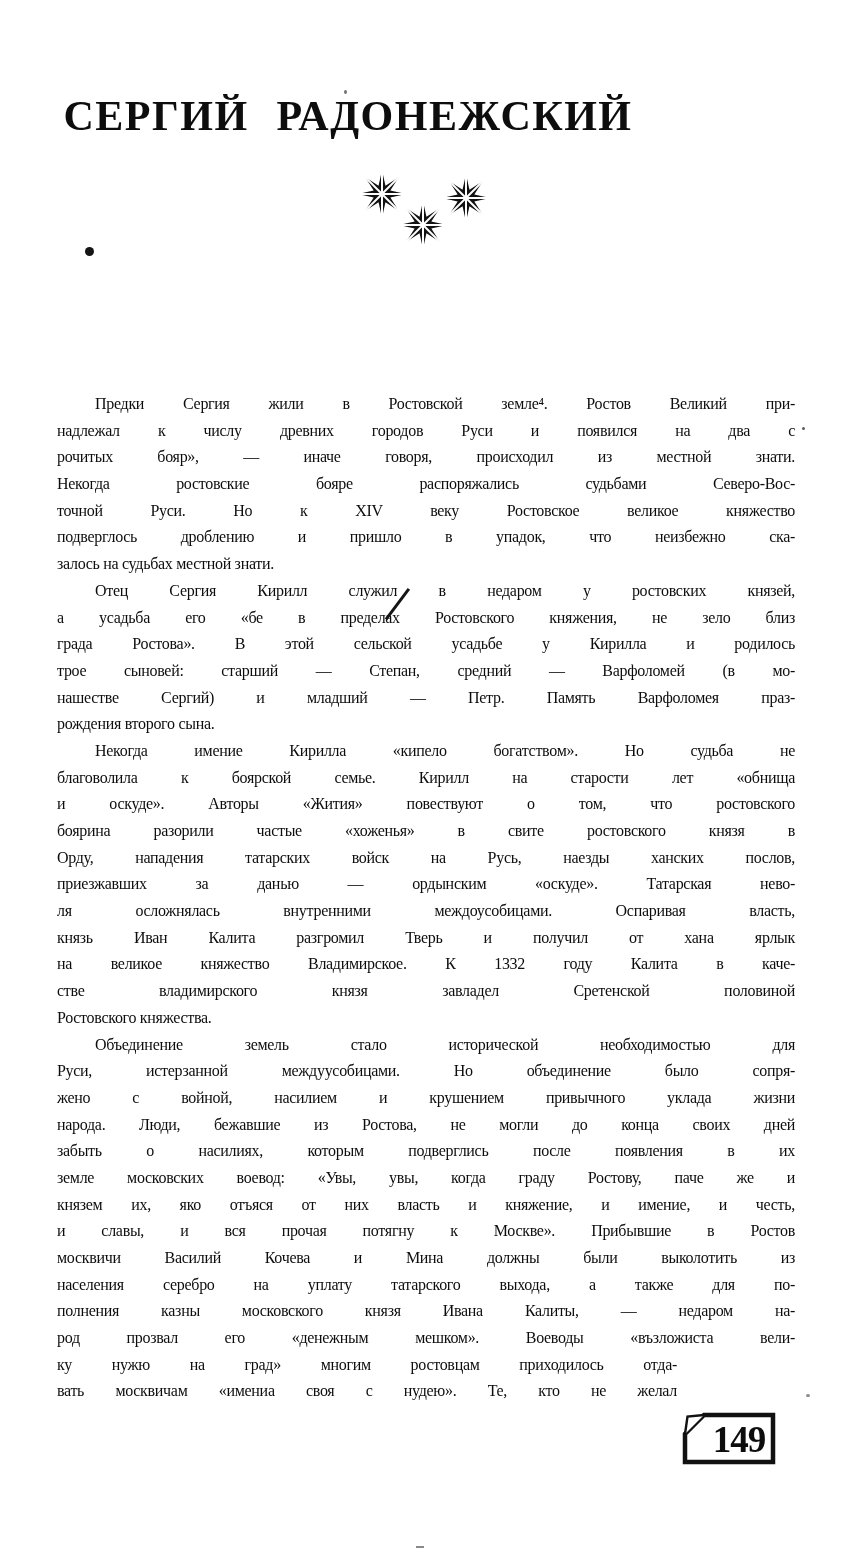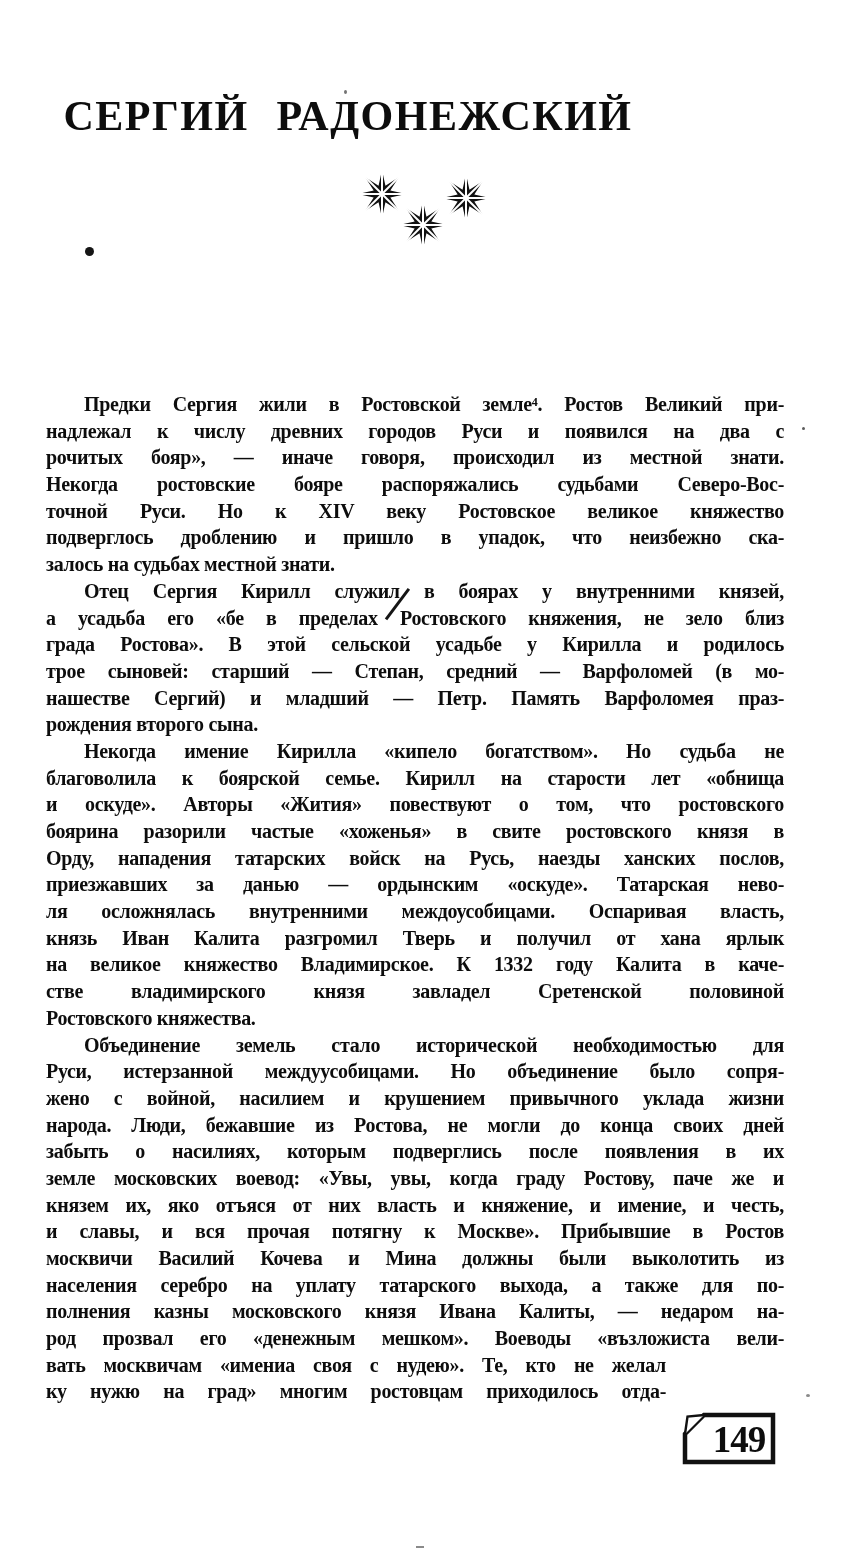--- a/index.html
+++ b/index.html
@@ -22,25 +22,25 @@
     font-size: 42px;
     font-weight: 700;
     letter-spacing: 1.5px;
     word-spacing: 16px;
     white-space: nowrap;
   }
   .ornament { position: absolute; left: 0; top: 0; }
   .star { position: absolute; }
   .body-text {
     position: absolute;
-    left: 46px;
+    left: 57px;
     top: 391px;
     width: 738px;
-    font-size: 20px;
-    font-weight: 700;
+    font-size: 16px;
+    font-weight: 400;
     letter-spacing: -0.3px;
     line-height: 26.7px;
   }
   .line {
     height: 26.7px;
     text-align: justify;
     text-align-last: justify;
     white-space: nowrap;
     transform-origin: left center;
   }
@@ -107,21 +107,21 @@
   </div>
 
   <div class="body-text">
       <div class="line first">Предки Сергия жили в Ростовской земле⁴. Ростов Великий при-</div>
       <div class="line">надлежал к числу древних городов Руси и появился на два с</div>
       <div class="line">рочитых бояр», — иначе говоря, происходил из местной знати.</div>
       <div class="line">Некогда ростовские бояре распоряжались судьбами Северо-Вос-</div>
       <div class="line">точной Руси. Но к XIV веку Ростовское великое княжество</div>
       <div class="line">подверглось дроблению и пришло в упадок, что неизбежно ска-</div>
       <div class="line end">залось на судьбах местной знати.</div>
-      <div class="line first">Отец Сергия Кирилл служил в боярах у внутренними князей,</div>
+      <div class="line first">Отец Сергия Кирилл служил в недаром у ростовских князей,</div>
       <div class="line">а усадьба его «бе в пределах Ростовского княжения, не зело близ</div>
       <div class="line">града Ростова». В этой сельской усадьбе у Кирилла и родилось</div>
       <div class="line">трое сыновей: старший — Степан, средний — Варфоломей (в мо-</div>
       <div class="line">нашестве Сергий) и младший — Петр. Память Варфоломея праз-</div>
       <div class="line end">рождения второго сына.</div>
       <div class="line first">Некогда имение Кирилла «кипело богатством». Но судьба не</div>
       <div class="line">благоволила к боярской семье. Кирилл на старости лет «обнища</div>
       <div class="line">и оскуде». Авторы «Жития» повествуют о том, что ростовского</div>
       <div class="line">боярина разорили частые «хоженья» в свите ростовского князя в</div>
       <div class="line">Орду, нападения татарских войск на Русь, наезды ханских послов,</div>
@@ -136,22 +136,22 @@
       <div class="line">жено с войной, насилием и крушением привычного уклада жизни</div>
       <div class="line">народа. Люди, бежавшие из Ростова, не могли до конца своих дней</div>
       <div class="line">забыть о насилиях, которым подверглись после появления в их</div>
       <div class="line">земле московских воевод: «Увы, увы, когда граду Ростову, паче же и</div>
       <div class="line">князем их, яко отъяся от них власть и княжение, и имение, и честь,</div>
       <div class="line">и славы, и вся прочая потягну к Москве». Прибывшие в Ростов</div>
       <div class="line">москвичи Василий Кочева и Мина должны были выколотить из</div>
       <div class="line">населения серебро на уплату татарского выхода, а также для по-</div>
       <div class="line">полнения казны московского князя Ивана Калиты, — недаром на-</div>
       <div class="line">род прозвал его «денежным мешком». Воеводы «възложиста вели-</div>
+      <div class="line short">ку нужю на град» многим ростовцам приходилось отда-</div>
       <div class="line short">вать москвичам «имениа своя с нудею». Те, кто не желал</div>
-      <div class="line short">ку нужю на град» многим ростовцам приходилось отда-</div>
     </div>
 
   <div class="pagenum-box">
     <svg width="100" height="60" viewBox="0 0 100 60">
       <path d="M 24 5 H 93 V 52 H 5 V 24 Z" fill="#ffffff" stroke="#111" stroke-width="4.5"></path>
       <path d="M 5 24 L 7.5 6.5 L 24 5" fill="#ffffff" stroke="#111" stroke-width="2.4"></path>
       <text x="59" y="42" text-anchor="middle" font-size="37" font-weight="bold" letter-spacing="-1" font-family="'Liberation Serif','DejaVu Serif',serif" fill="#0d0d0d">149</text>
     </svg>
   </div>
 

